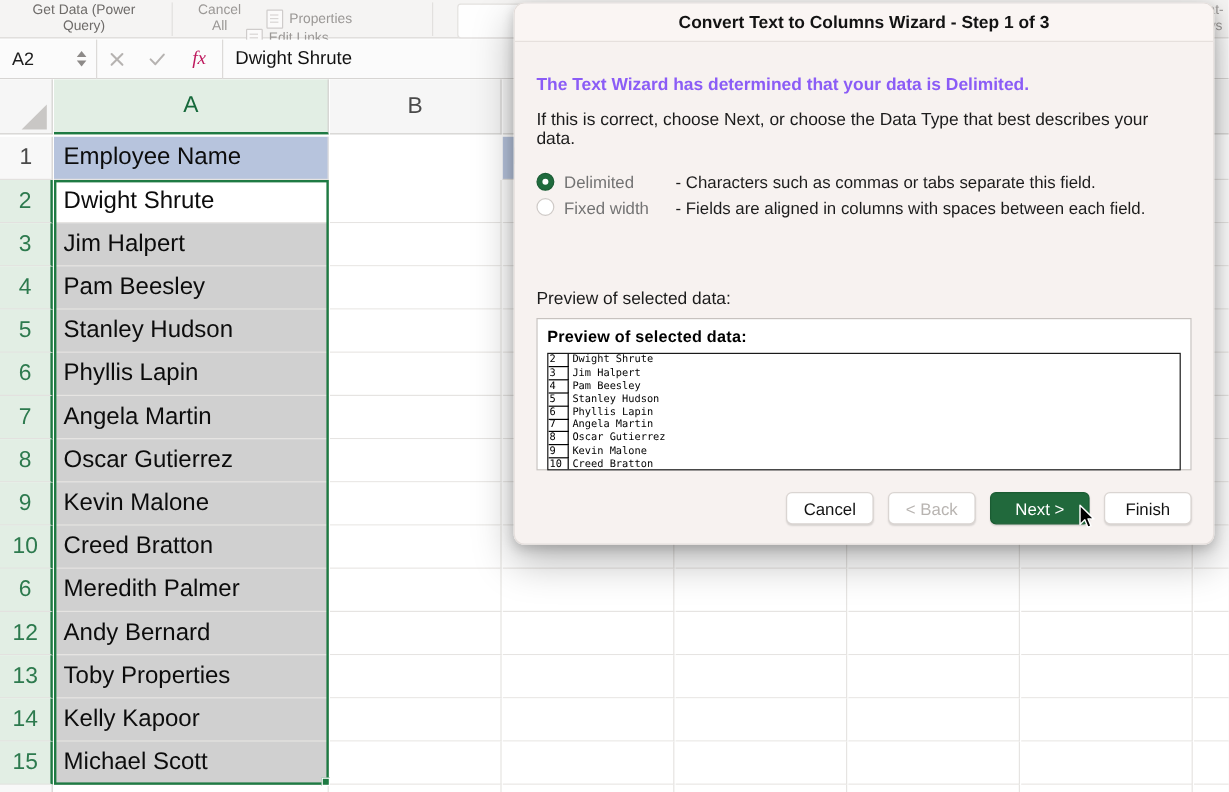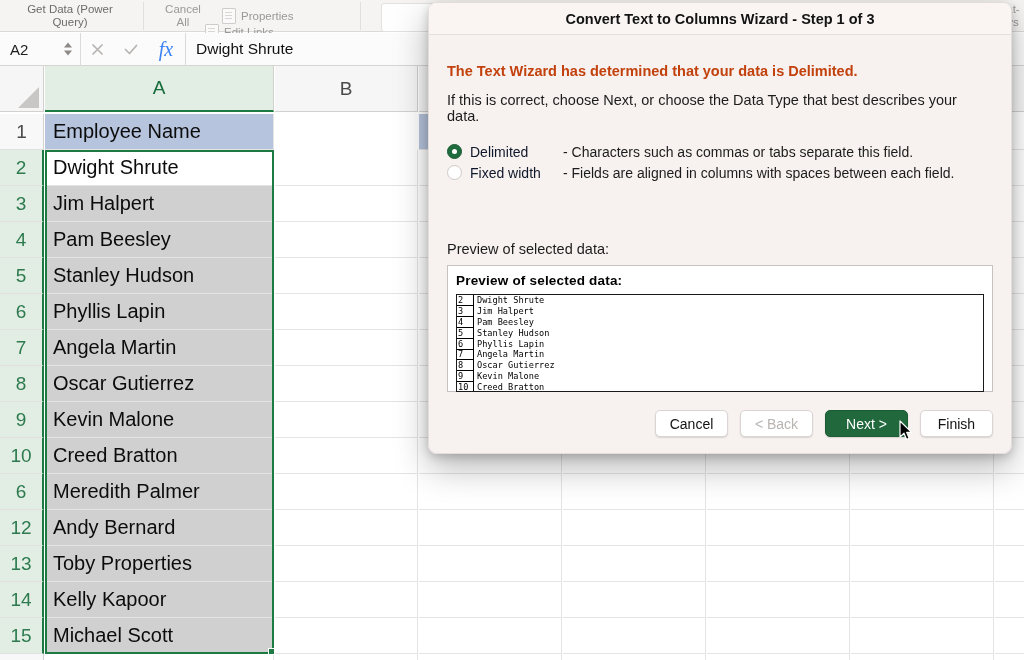--- a/index.html
+++ b/index.html
@@ -67,21 +67,21 @@
   }
   .spinner i.up { border-bottom: 5px solid #8d8a88; }
   .spinner i.dn { border-top: 5px solid #8d8a88; }
   .fb-divider { width: 1px; height: 33px; background: #dcdad8; }
   .fb-btn {
     width: 33px; height: 33px; display: flex; align-items: center;
     justify-content: center; color: #b6b3b1; font-size: 17px;
   }
   .fb-fx {
     width: 38px; height: 33px; display: flex; align-items: center;
-    justify-content: center; color: #3b82f6; font-size: 20px;
+    justify-content: center; color: #be185d; font-size: 16px;
     font-family: "Liberation Serif", serif; font-style: italic;
   }
   .fb-value {
     flex: 1; height: 33px; display: flex; align-items: center;
     padding-left: 10px; font-size: 15.5px; color: #111;
   }
 
   
   .sheet {
     position: absolute; left: 0; top: 66px; width: 1024px; height: 594px;
@@ -144,40 +144,40 @@
     background: #f7f2f0; border-radius: 9px; overflow: hidden;
     border: 1px solid #e4dedb;
   }
   .dlg-titlebar {
     height: 32px; background: #faf5f3; border-bottom: 1px solid #e6e0dd;
     display: flex; align-items: center; justify-content: center;
   }
   .dlg-title { font-size: 14.5px; font-weight: bold; color: #131313; }
   .dlg-body { position: relative; padding: 0 18px; }
   .dlg-h1 {
-    font-size: 14.5px; font-weight: bold; color: #c2410c;
+    font-size: 14.5px; font-weight: bold; color: #8b5cf6;
     margin-top: 28px;
   }
   .dlg-p { font-size: 14.5px; color: #1c1c1c; margin-top: 13px; }
 
   .radio-group { margin-top: 17px; }
   .radio-row { display: flex; align-items: center; height: 21px; }
   .radio {
     width: 15px; height: 15px; border-radius: 50%; flex: none;
     margin-right: 8px; position: relative;
     background: #ffffff; border: 1px solid #cfcac7;
   }
   .radio.checked {
     background: #1f6b3d; border: 1px solid #1a5c34;
   }
   .radio.checked::after {
     content: ""; position: absolute; left: 4px; top: 4px;
     width: 5px; height: 5px; border-radius: 50%; background: #ffffff;
   }
-  .radio-label { font-size: 14px; color: #0f172a; width: 93px; flex: none; }
+  .radio-label { font-size: 14px; color: #737373; width: 93px; flex: none; }
   .radio-desc { font-size: 14px; color: #1c1c1c; }
 
   .preview-label { font-size: 14.5px; color: #1c1c1c; margin-top: 58px; }
 
   .preview-panel {
     margin-top: 8px; background: #ffffff; border: 1px solid #c7c2bf;
     padding: 7px 8px 8px 8px; height: 127px;
   }
   .preview-title {
     font-size: 13.5px; font-weight: bold; color: #000;

